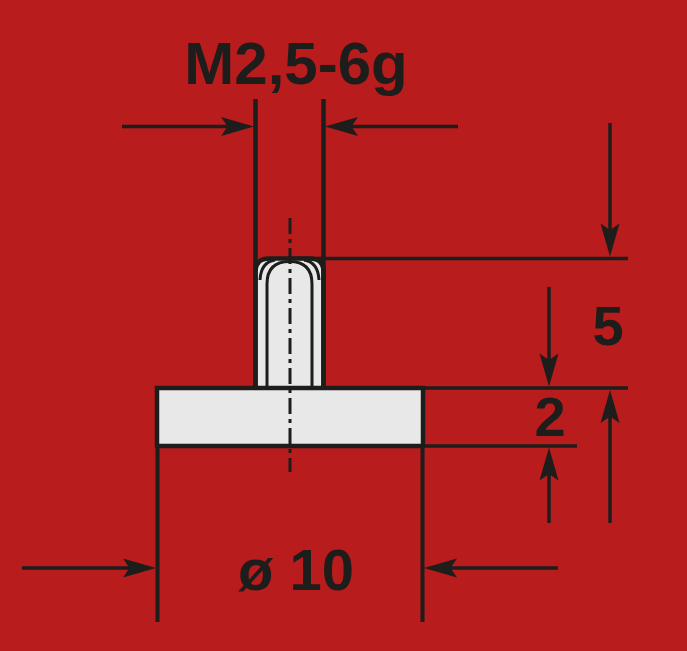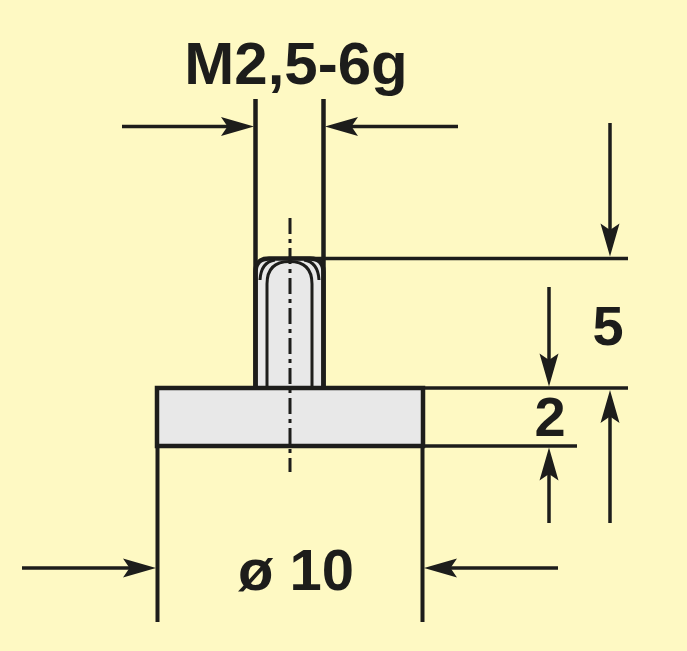--- a/index.html
+++ b/index.html
@@ -4,21 +4,21 @@
 <style>
   html, body {
     margin: 0;
     padding: 0;
     background: #ffffff;
   }
   .canvas {
     position: relative;
     width: 687px;
     height: 651px;
-    background: #fef9c3;
+    background: #b91c1c;
     overflow: hidden;
     font-family: "Liberation Sans", sans-serif;
   }
   svg text {
     font-family: "Liberation Sans", sans-serif;
     font-weight: 700;
     fill: #1d1d1b;
   }
   .dim-label { font-size: 56px; }
   .title-label { font-size: 60px; }

